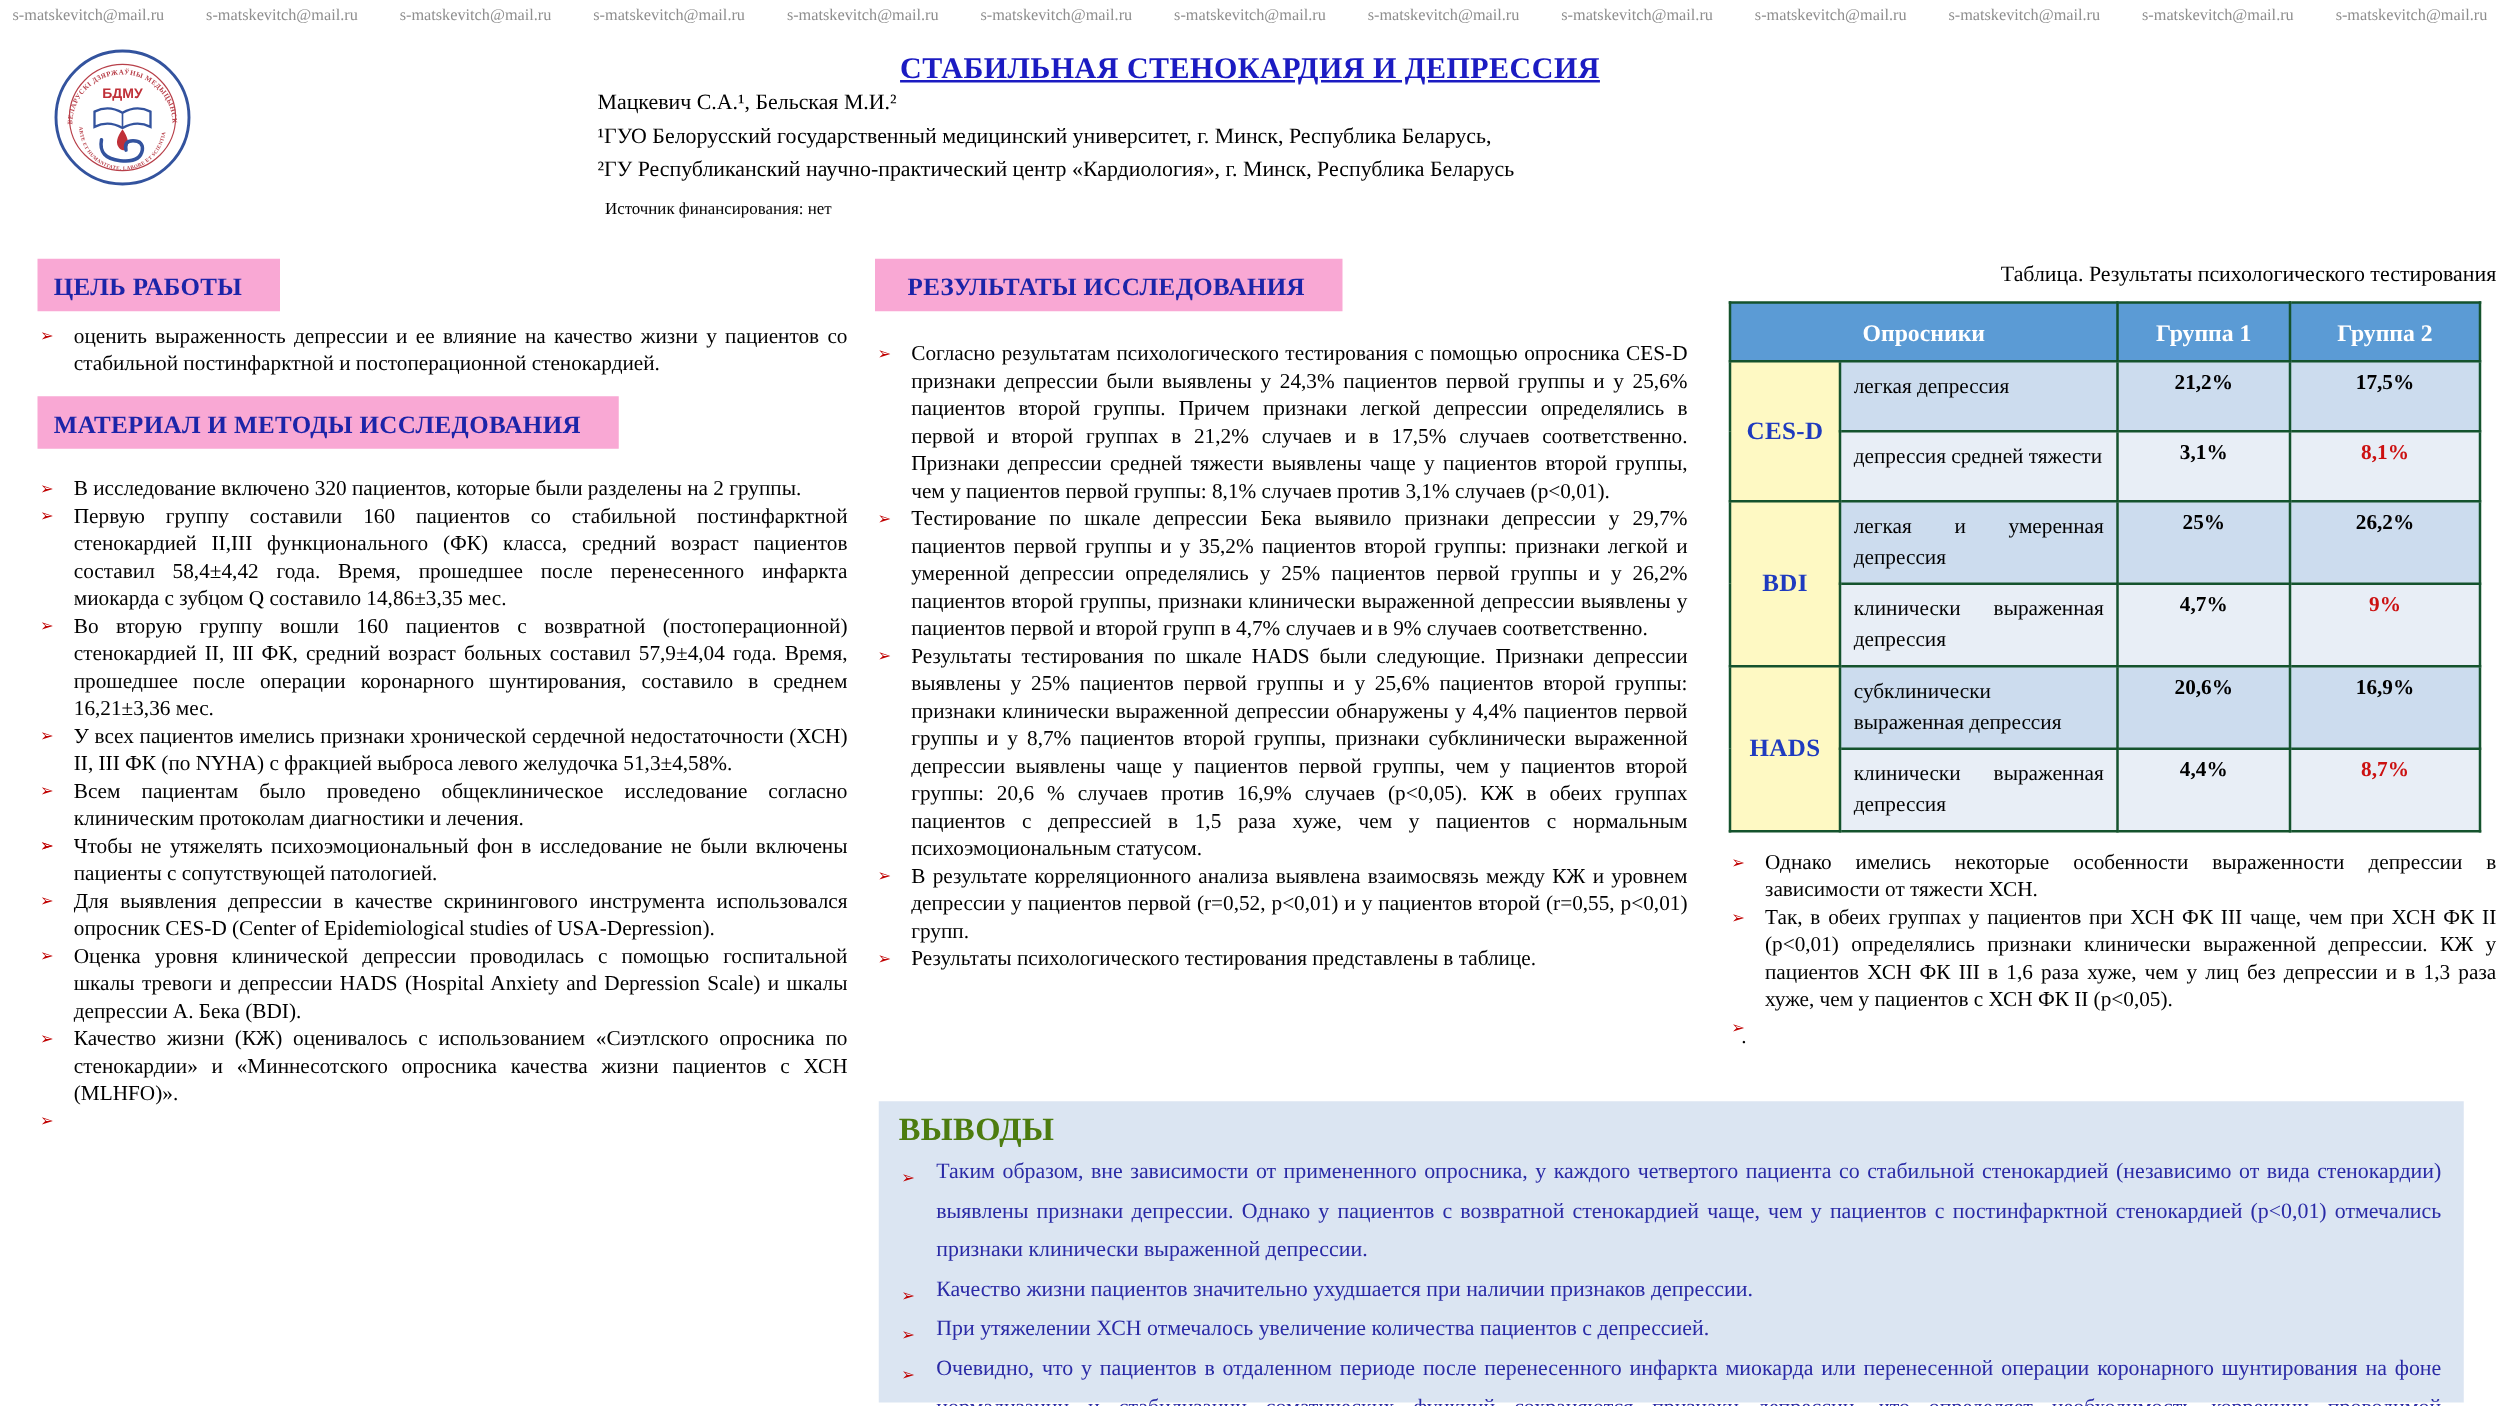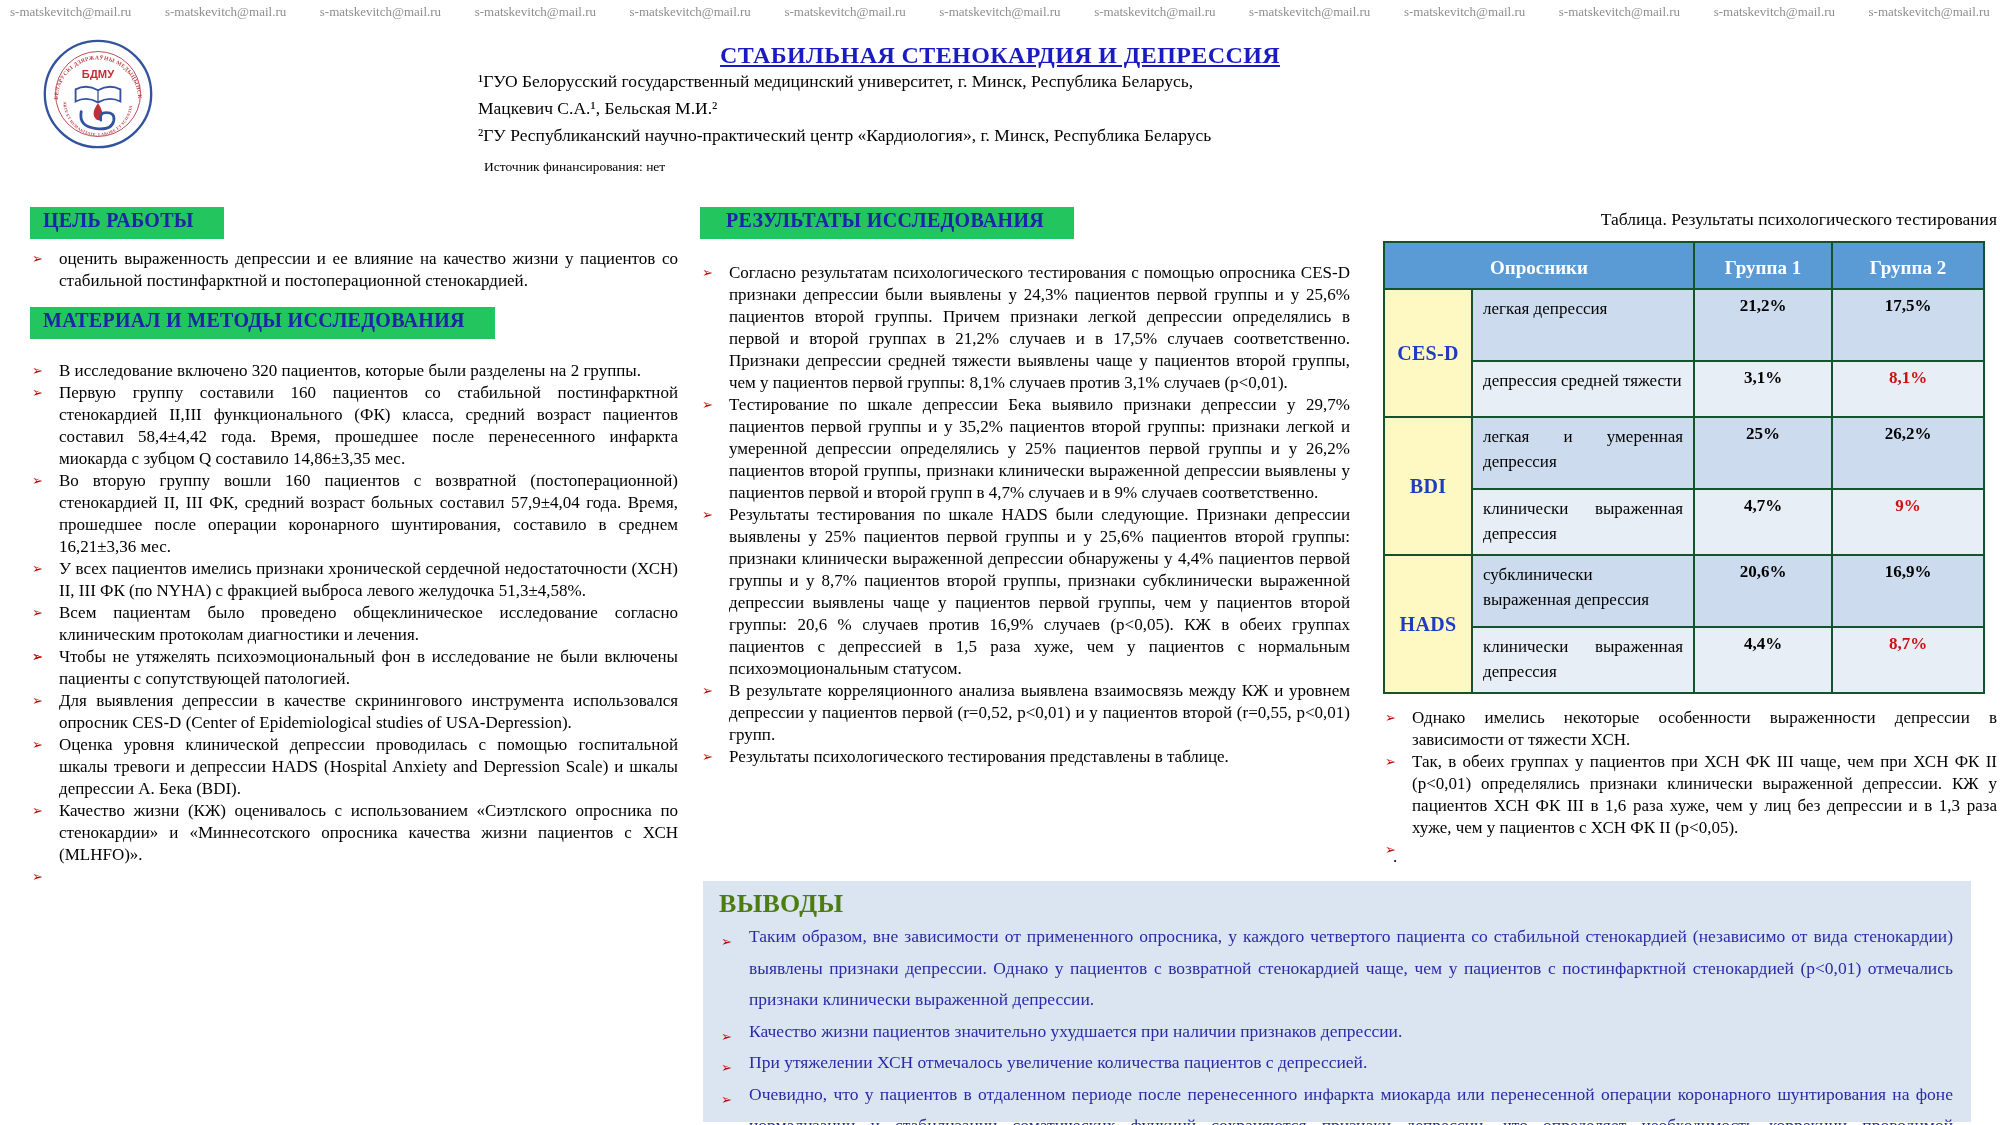--- a/index.html
+++ b/index.html
@@ -17,22 +17,22 @@
            color:#1b1bc2; text-decoration:underline; letter-spacing:.4px; }
   .authors-block { position:absolute; left:478px; top:68px; font-size:17.5px; line-height:27px; color:#000; }
   .funding { font-size:13.5px; margin-left:6px; margin-top:4px; }
 
   
   .col { position:absolute; top:207px; }
   .col-left  { left:30px;  width:648px; }
   .col-mid   { left:700px; width:650px; }
   .col-right { left:1383px; width:614px; }
 
-  .sec-h { display:inline-block; background:#22c55e; color:#1c24a8; font-weight:bold; font-size:20px;
-           padding:2px 30px 7px 13px; letter-spacing:.3px; }
+  .sec-h { display:inline-block; background:#f9a8d4; color:#1c24a8; font-weight:bold; font-size:20px;
+           padding:12px 30px 7px 13px; letter-spacing:.3px; }
   .col-mid .sec-h { padding-left:26px;text-align:right; }
 
   ul.blist { list-style:none; font-size:17px; line-height:22px; text-align:justify; color:#000; }
   ul.blist li { position:relative; padding-left:29px; }
   .blt { position:absolute; left:2px; top:0; color:#c00000; font-size:13px; }
 
   .goal-list { margin-top:9px; }
   .methods-h { margin-top:15px; }
   .methods-list { margin-top:21px; }
   .results-list { margin-top:23px; }
@@ -41,21 +41,21 @@
   
   .tbl-caption { font-size:17.5px; color:#000; margin-top:2px;text-align:right; }
   table.res { border-collapse:collapse; table-layout:fixed; width:600px; margin-top:11px; }
   table.res td, table.res th { border:2px solid #14532d; }
   thead th { background:#5b9bd5; color:#ffffff; font-size:19px; font-weight:bold;
              vertical-align:bottom; padding:14px 4px 9px; text-align:center; }
   td.grp-cell { background:#fef9c3; color:#1f3bbf; font-weight:bold; font-size:20px;
                 text-align:center; vertical-align:middle; letter-spacing:.3px; }
   td.lbl-cell { font-size:17px; text-align:justify; vertical-align:top; padding:6px 10px 8px; line-height:25px; }
   td.val-cell { font-size:17px; font-weight:bold; text-align:center; vertical-align:top; padding:6px 4px; }
-  tr.row-a td.lbl-cell, tr.row-a td.val-cell { background:#ccdcee; height:72px; }
+  tr.row-a td.lbl-cell, tr.row-a td.val-cell { background:#ccdcee; height:56px; }
   tr.row-b td.lbl-cell, tr.row-b td.val-cell { background:#e8eef6; height:56px; }
   td.val-cell.red { color:#cc1111; }
   .dot { font-size:17px; margin-top:8px; margin-left:10px; color:#000; }
 
   
   .concl { position:absolute; left:703px; top:881px; width:1268px; height:241px;
            background:#dbe5f2; padding:8px 18px 8px 16px; }
   .concl-h { color:#4d7c0f; font-size:26px; font-weight:bold; letter-spacing:.3px; }
   ul.concl-list { list-style:none; margin-top:2px; font-size:17.5px; line-height:31.5px;
                   text-align:justify; color:#2a2aa6; }
@@ -99,22 +99,22 @@
     <text x="60" y="43" text-anchor="middle" font-size="12" font-weight="bold" fill="#c03038" font-family="'Liberation Sans',sans-serif">БДМУ</text>
     <path d="M36 55 Q48 49 60 56 Q72 49 84 55 L84 68 Q72 62 60 69 Q48 62 36 68 Z" fill="#ffffff" stroke="#33539e" stroke-width="2"></path>
     <line x1="60" y1="56" x2="60" y2="69" stroke="#33539e" stroke-width="1.4"></line>
     <path d="M60 70 C55 77 54 82 57 86 C59 89 63 89 64 85 C66 81 64 76 60 70 Z" fill="#c03038"></path>
     <path d="M42 79 Q39 95 58 97 Q75 99 77 88 Q78 80 69 80 Q61 80 63 88" fill="none" stroke="#33539e" stroke-width="3" stroke-linecap="round"></path>
   </svg>
 
   <h1 class="title">СТАБИЛЬНАЯ СТЕНОКАРДИЯ И ДЕПРЕССИЯ</h1>
 
   <div class="authors-block">
+    <p>Мацкевич С.А.¹, Бельская М.И.²</p>
     <p>¹ГУО Белорусский государственный медицинский университет, г. Минск, Республика Беларусь,</p>
-    <p>Мацкевич С.А.¹, Бельская М.И.²</p>
     <p>²ГУ Республиканский научно-практический центр «Кардиология», г. Минск, Республика Беларусь</p>
     <p class="funding">Источник финансирования: нет</p>
   </div>
 
   <section class="col col-left">
     <h2 class="sec-h">ЦЕЛЬ РАБОТЫ</h2>
     <ul class="blist goal-list" id="goal-list">
         <li><span class="blt">➢</span><span>оценить выраженность депрессии и ее влияние на качество жизни у пациентов со стабильной постинфарктной и постоперационной стенокардией.</span></li>
       </ul>
     <h2 class="sec-h methods-h">МАТЕРИАЛ  И МЕТОДЫ  ИССЛЕДОВАНИЯ</h2>

